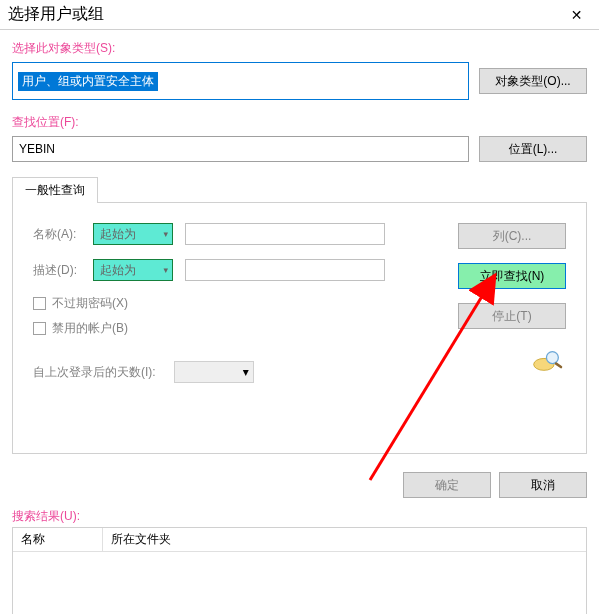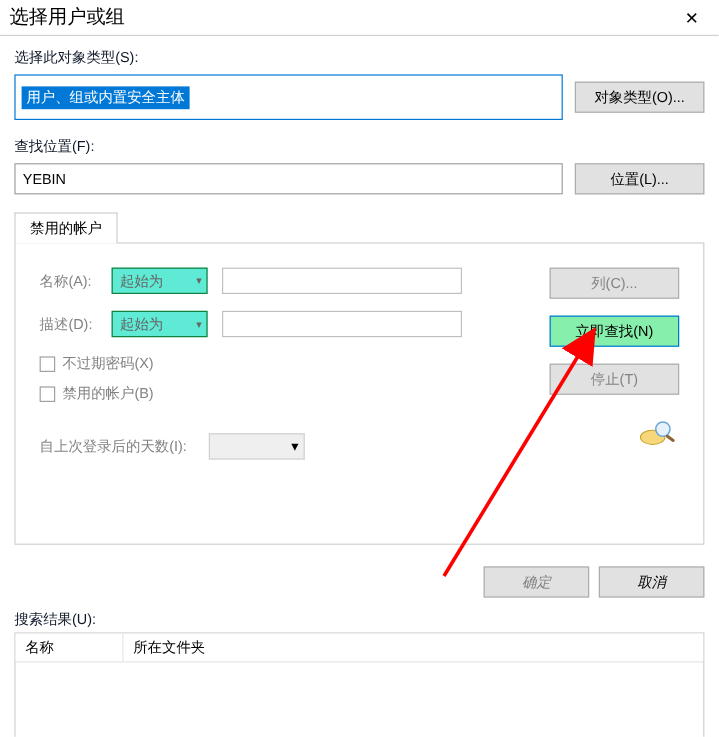--- a/index.html
+++ b/index.html
@@ -4,21 +4,21 @@
 <style>
 * { box-sizing: border-box; margin: 0; padding: 0; font-family: "Microsoft YaHei", "Segoe UI", Tahoma, sans-serif; font-size: 12px; }
 body { background: #fff; width: 599px; height: 614px; position: relative; overflow: hidden; }
 
 .titlebar { height: 30px; border-bottom: 1px solid #d0d0d0; display: flex; align-items: center; justify-content: space-between; padding-left: 8px; }
 .titlebar .title { font-size: 16px; }
 .titlebar .close { width: 45px; height: 30px; display: flex; align-items: center; justify-content: center; font-size: 14px; cursor: pointer; }
 
 .content { padding: 10px 12px 0 12px; }
 
-.section-label { font-size: 12px; margin-bottom: 5px; color: #0f172a; }
+.section-label { font-size: 12px; margin-bottom: 5px; color: #ec4899; }
 
 .row-flex { display: flex; align-items: center; gap: 10px; margin-bottom: 14px; }
 
 .obj-type-box { flex: 1; height: 38px; border: 1px solid #0078d7; background: #fff; padding: 3px 5px; display: flex; align-items: center; }
 .obj-type-inner { background: #0078d7; color: #fff; padding: 1px 4px; display: inline-block; }
 
 .loc-box { flex: 1; height: 26px; border: 1px solid #a0a0a0; padding: 3px 6px; display: flex; align-items: center; }
 
 .btn { min-width: 108px; height: 26px; background: #e1e1e1; border: 1px solid #adadad; color: #000; display: flex; align-items: center; justify-content: center; cursor: pointer; padding: 12px 10px; }
 .btn.disabled { color: #838383; background: #e1e1e1; border-color: #adadad; cursor: default; }
@@ -41,21 +41,21 @@
 .chk-row { display: flex; align-items: center; margin-bottom: 8px; gap: 6px; color: #838383; padding-left: 0; }
 .chk { width: 13px; height: 13px; border: 1px solid #a0a0a0; background: #fff; }
 
 .days-row { display: flex; align-items: center; margin-top: 24px; }
 .days-label { color: #838383; margin-right: 18px; text-align: right; }
 .days-combo { width: 80px; height: 22px; background: #efefef; border: 1px solid #d0d0d0; display: flex; align-items: center; justify-content: flex-end; padding-right: 4px; }
 
 .search-icon { width: 34px; height: 24px; margin-top: 6px; }
 
 
-.bottom-btns { display: flex; justify-content: flex-end; gap: 8px; margin: 18px 0 10px 0; font-style: italic; }
+.bottom-btns { display: flex; justify-content: flex-end; gap: 8px; margin: 18px 0 10px 0; }
 
 
 .results-label { margin-bottom: 2px; }
 .results-grid { border: 1px solid #d0d0d0; height: 125px; }
 .grid-header { display: flex; border-bottom: 1px solid #e0e0e0; }
 .grid-header .col { padding: 3px 8px; border-right: 1px solid #e0e0e0; background: #fff; }
 .grid-header .col:first-child { width: 90px; }
 .grid-header .col:last-child { flex: 1; border-right: none; }
 
 
@@ -82,21 +82,21 @@
   <div class="section-label">查找位置(F):</div>
   <div class="row-flex">
     <div class="loc-box">
       <span>YEBIN</span>
     </div>
     <div class="btn">位置(L)...</div>
   </div>
 
   <div class="tab-area">
     <div class="tab-header">
-      <div class="tab">禁用的帐户</div>
+      <div class="tab">一般性查询</div>
     </div>
     <div class="tab-body">
       <div class="tab-left">
 
         <div class="form-row">
           <span class="form-label">名称(A):</span>
           <div class="combo">
             <span>起始为</span>
             <span class="caret">▾</span>
           </div>

